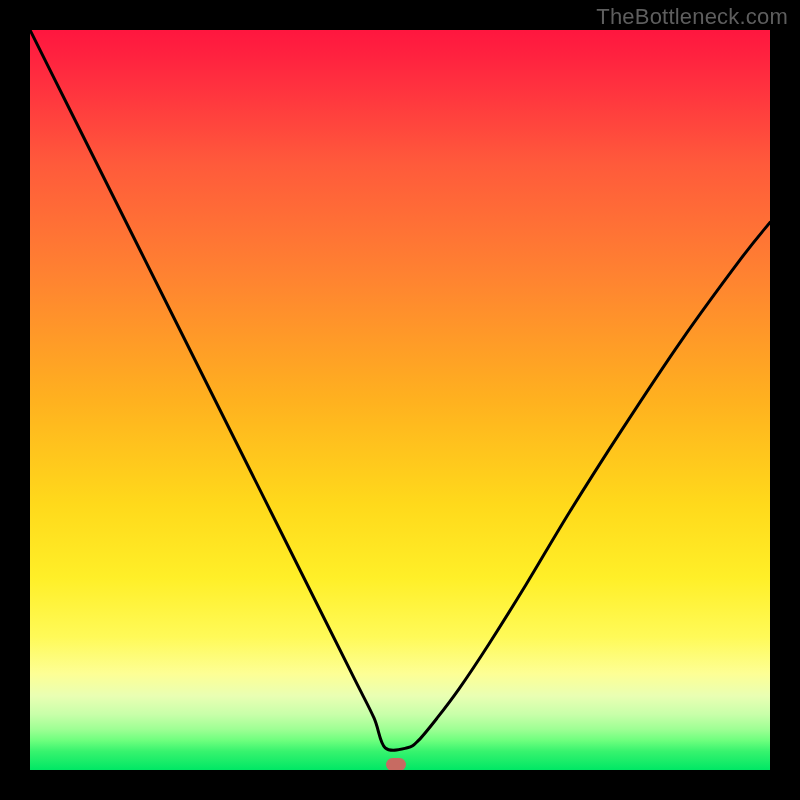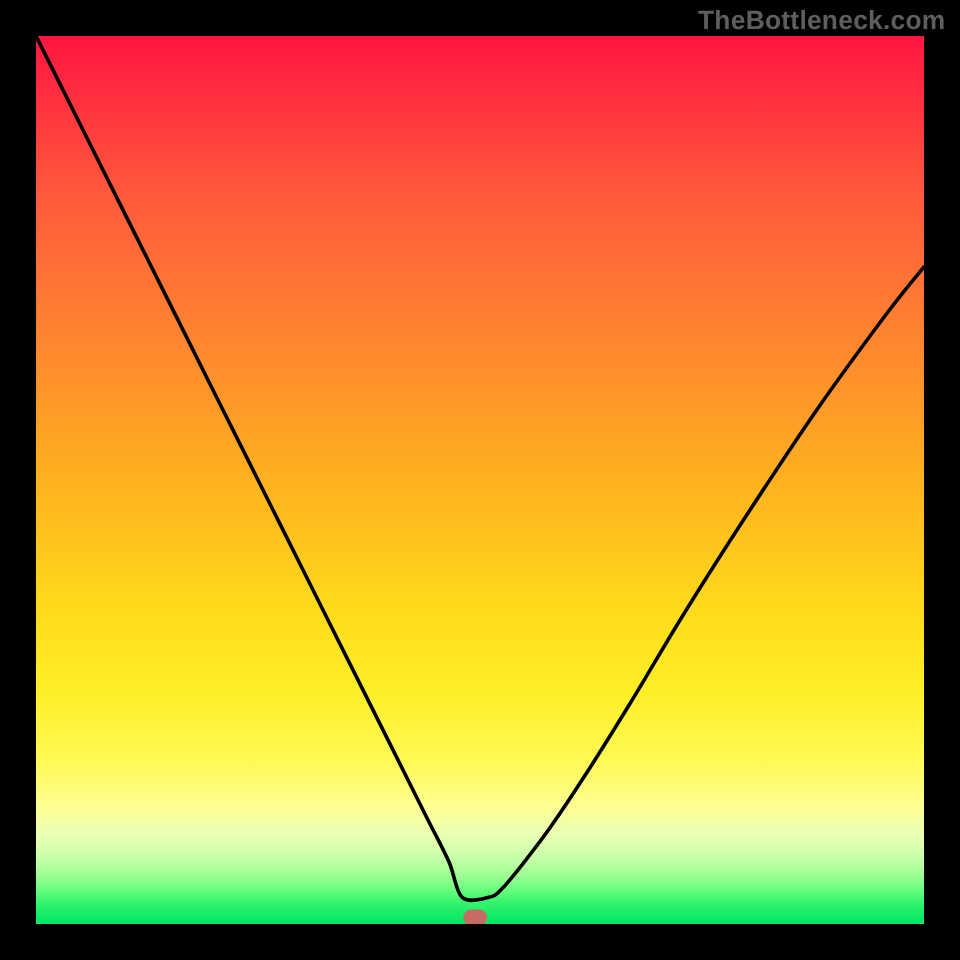--- a/index.html
+++ b/index.html
@@ -18,21 +18,21 @@
     width: 800px;
     height: 800px;
     background: #000;
   }
   .watermark {
     position: absolute;
     top: 4px;
     right: 12px;
     color: #5e5e5e;
     font-size: 22px;
-    font-weight: 700;
+    font-weight: 400;
     letter-spacing: 0.2px;
     z-index: 10;
   }
   .plot {
     position: absolute;
     top: 30px;
     left: 30px;
     width: 740px;
     height: 740px;
     overflow: hidden;

